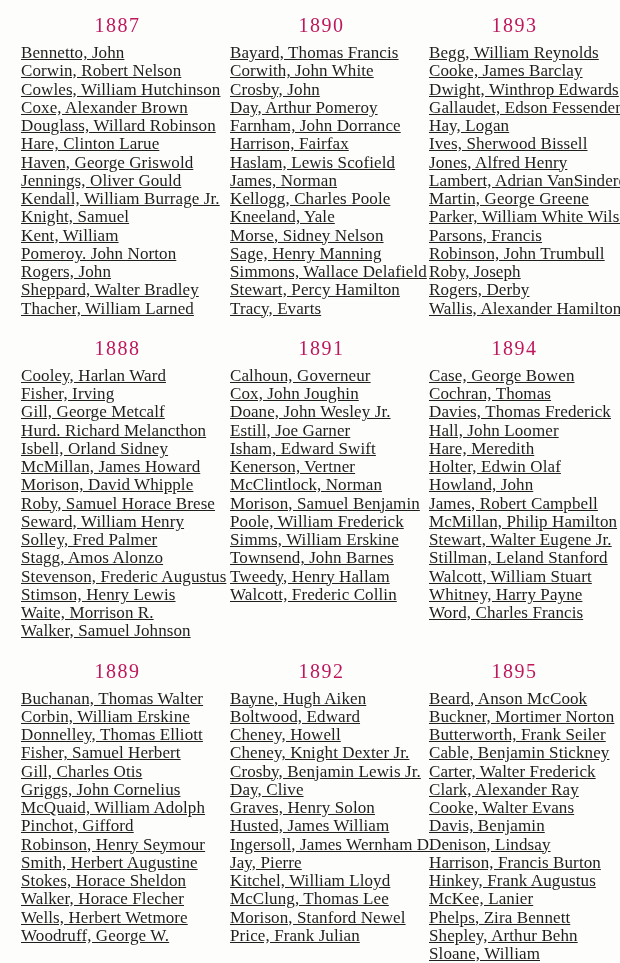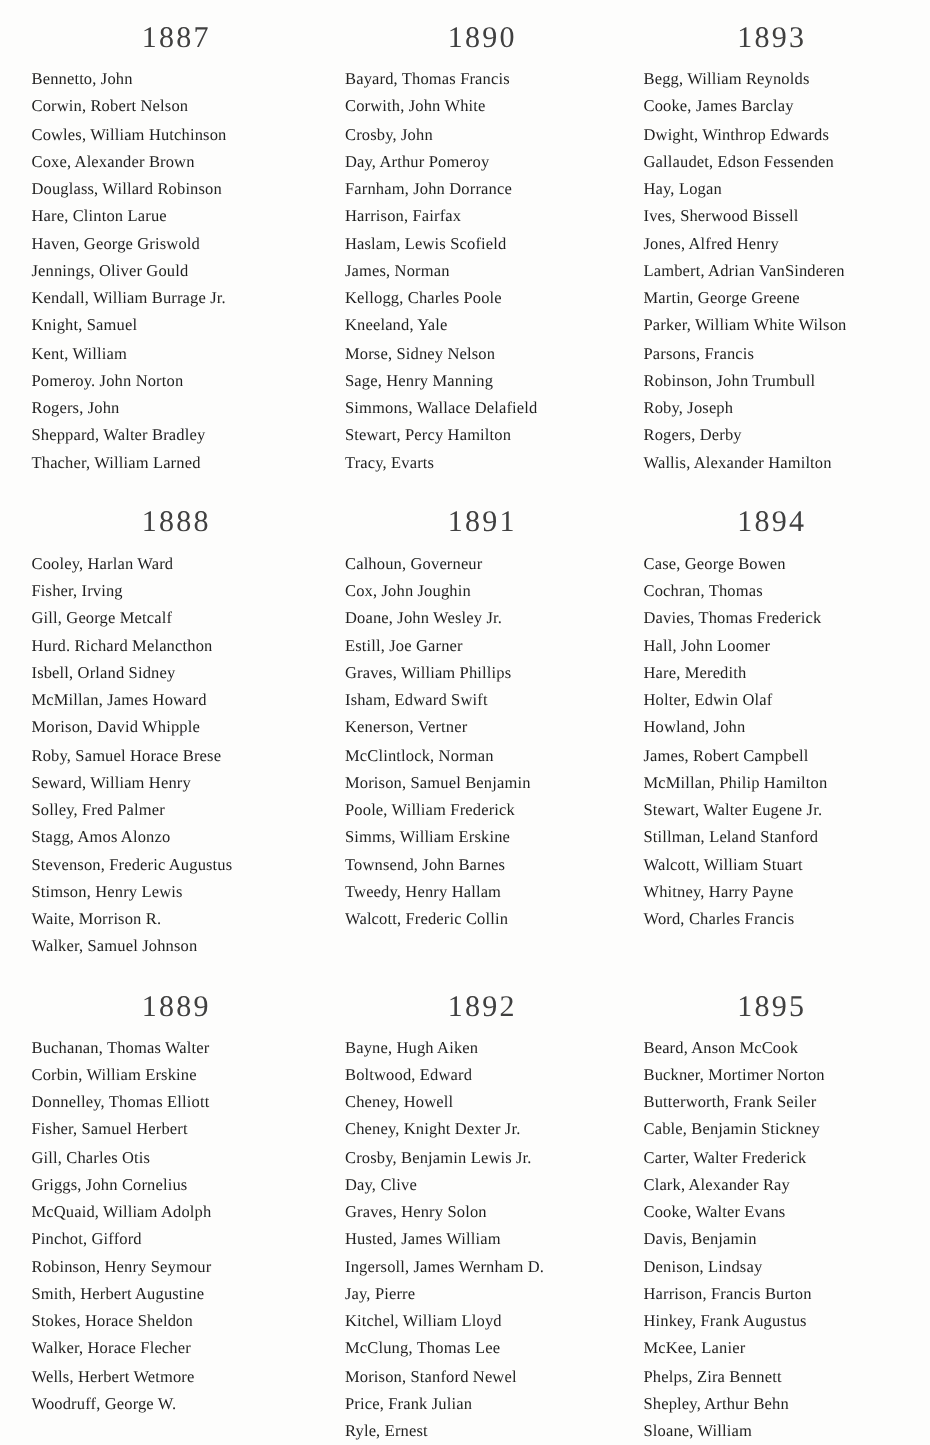--- a/index.html
+++ b/index.html
@@ -28,30 +28,31 @@
   }
   .group {
     min-width: 0;
   }
   .year {
     font-size: 20px;
     font-weight: 400;
     text-align: center;
     margin: 0 14px 7px 0;
     letter-spacing: 1.5px;
-    color: #404040;
+    color: #be185d;
   }
   .names {
     list-style: none;
     margin: 0;
     padding: 0;
-    font-size: 11px;
+    font-size: 17px;
     line-height: 18.25px;
     letter-spacing: 0.1px;
     white-space: nowrap;
+    text-decoration: underline;
   }
 </style>
 </head>
 <body>
 
 <div class="page">
   <div class="grid" id="groups-grid">
   <section class="group">
     <h2 class="year">1887</h2>
     <ul class="names">
@@ -136,21 +137,20 @@
         </ul>
   </section>
 
   <section class="group">
     <h2 class="year">1891</h2>
     <ul class="names">
           <li>Calhoun, Governeur</li>
           <li>Cox, John Joughin</li>
           <li>Doane, John Wesley Jr.</li>
           <li>Estill, Joe Garner</li>
-          <li>Graves, William Phillips</li>
           <li>Isham, Edward Swift</li>
           <li>Kenerson, Vertner</li>
           <li>McClintlock, Norman</li>
           <li>Morison, Samuel Benjamin</li>
           <li>Poole, William Frederick</li>
           <li>Simms, William Erskine</li>
           <li>Townsend, John Barnes</li>
           <li>Tweedy, Henry Hallam</li>
           <li>Walcott, Frederic Collin</li>
         </ul>
@@ -206,21 +206,20 @@
           <li>Crosby, Benjamin Lewis Jr.</li>
           <li>Day, Clive</li>
           <li>Graves, Henry Solon</li>
           <li>Husted, James William</li>
           <li>Ingersoll, James Wernham D.</li>
           <li>Jay, Pierre</li>
           <li>Kitchel, William Lloyd</li>
           <li>McClung, Thomas Lee</li>
           <li>Morison, Stanford Newel</li>
           <li>Price, Frank Julian</li>
-          <li>Ryle, Ernest</li>
         </ul>
   </section>
 
   <section class="group">
     <h2 class="year">1895</h2>
     <ul class="names">
           <li>Beard, Anson McCook</li>
           <li>Buckner, Mortimer Norton</li>
           <li>Butterworth, Frank Seiler</li>
           <li>Cable, Benjamin Stickney</li>

